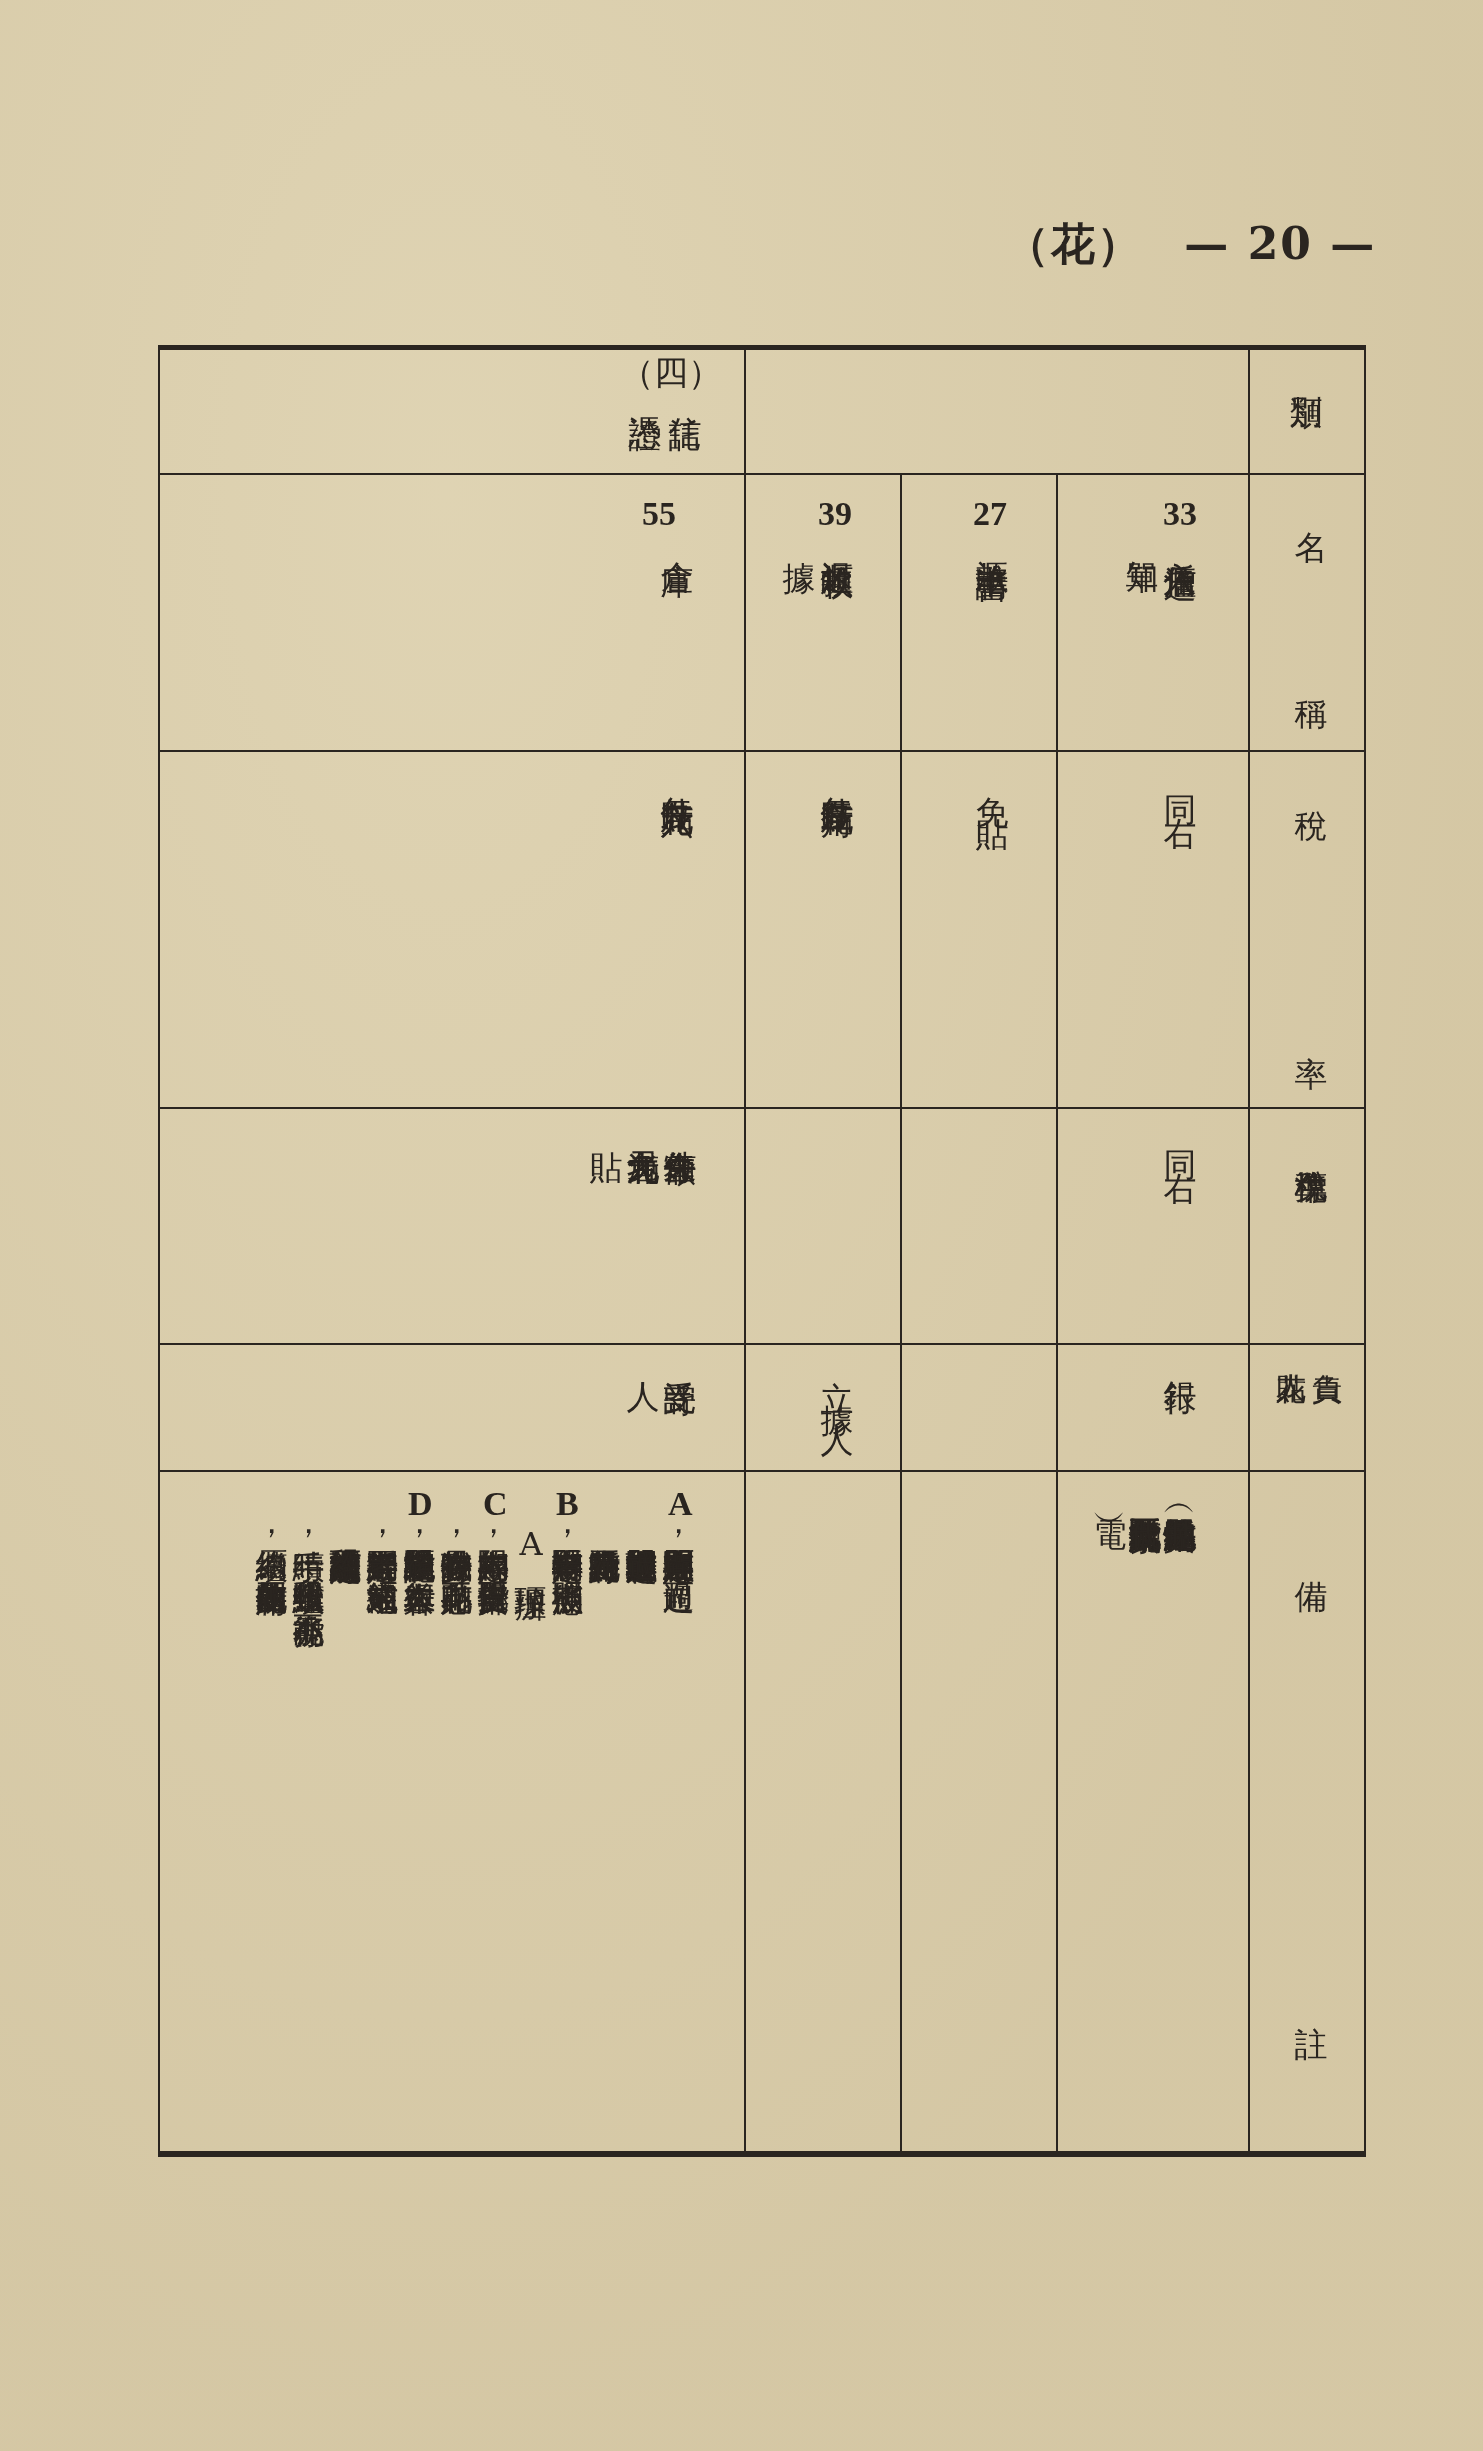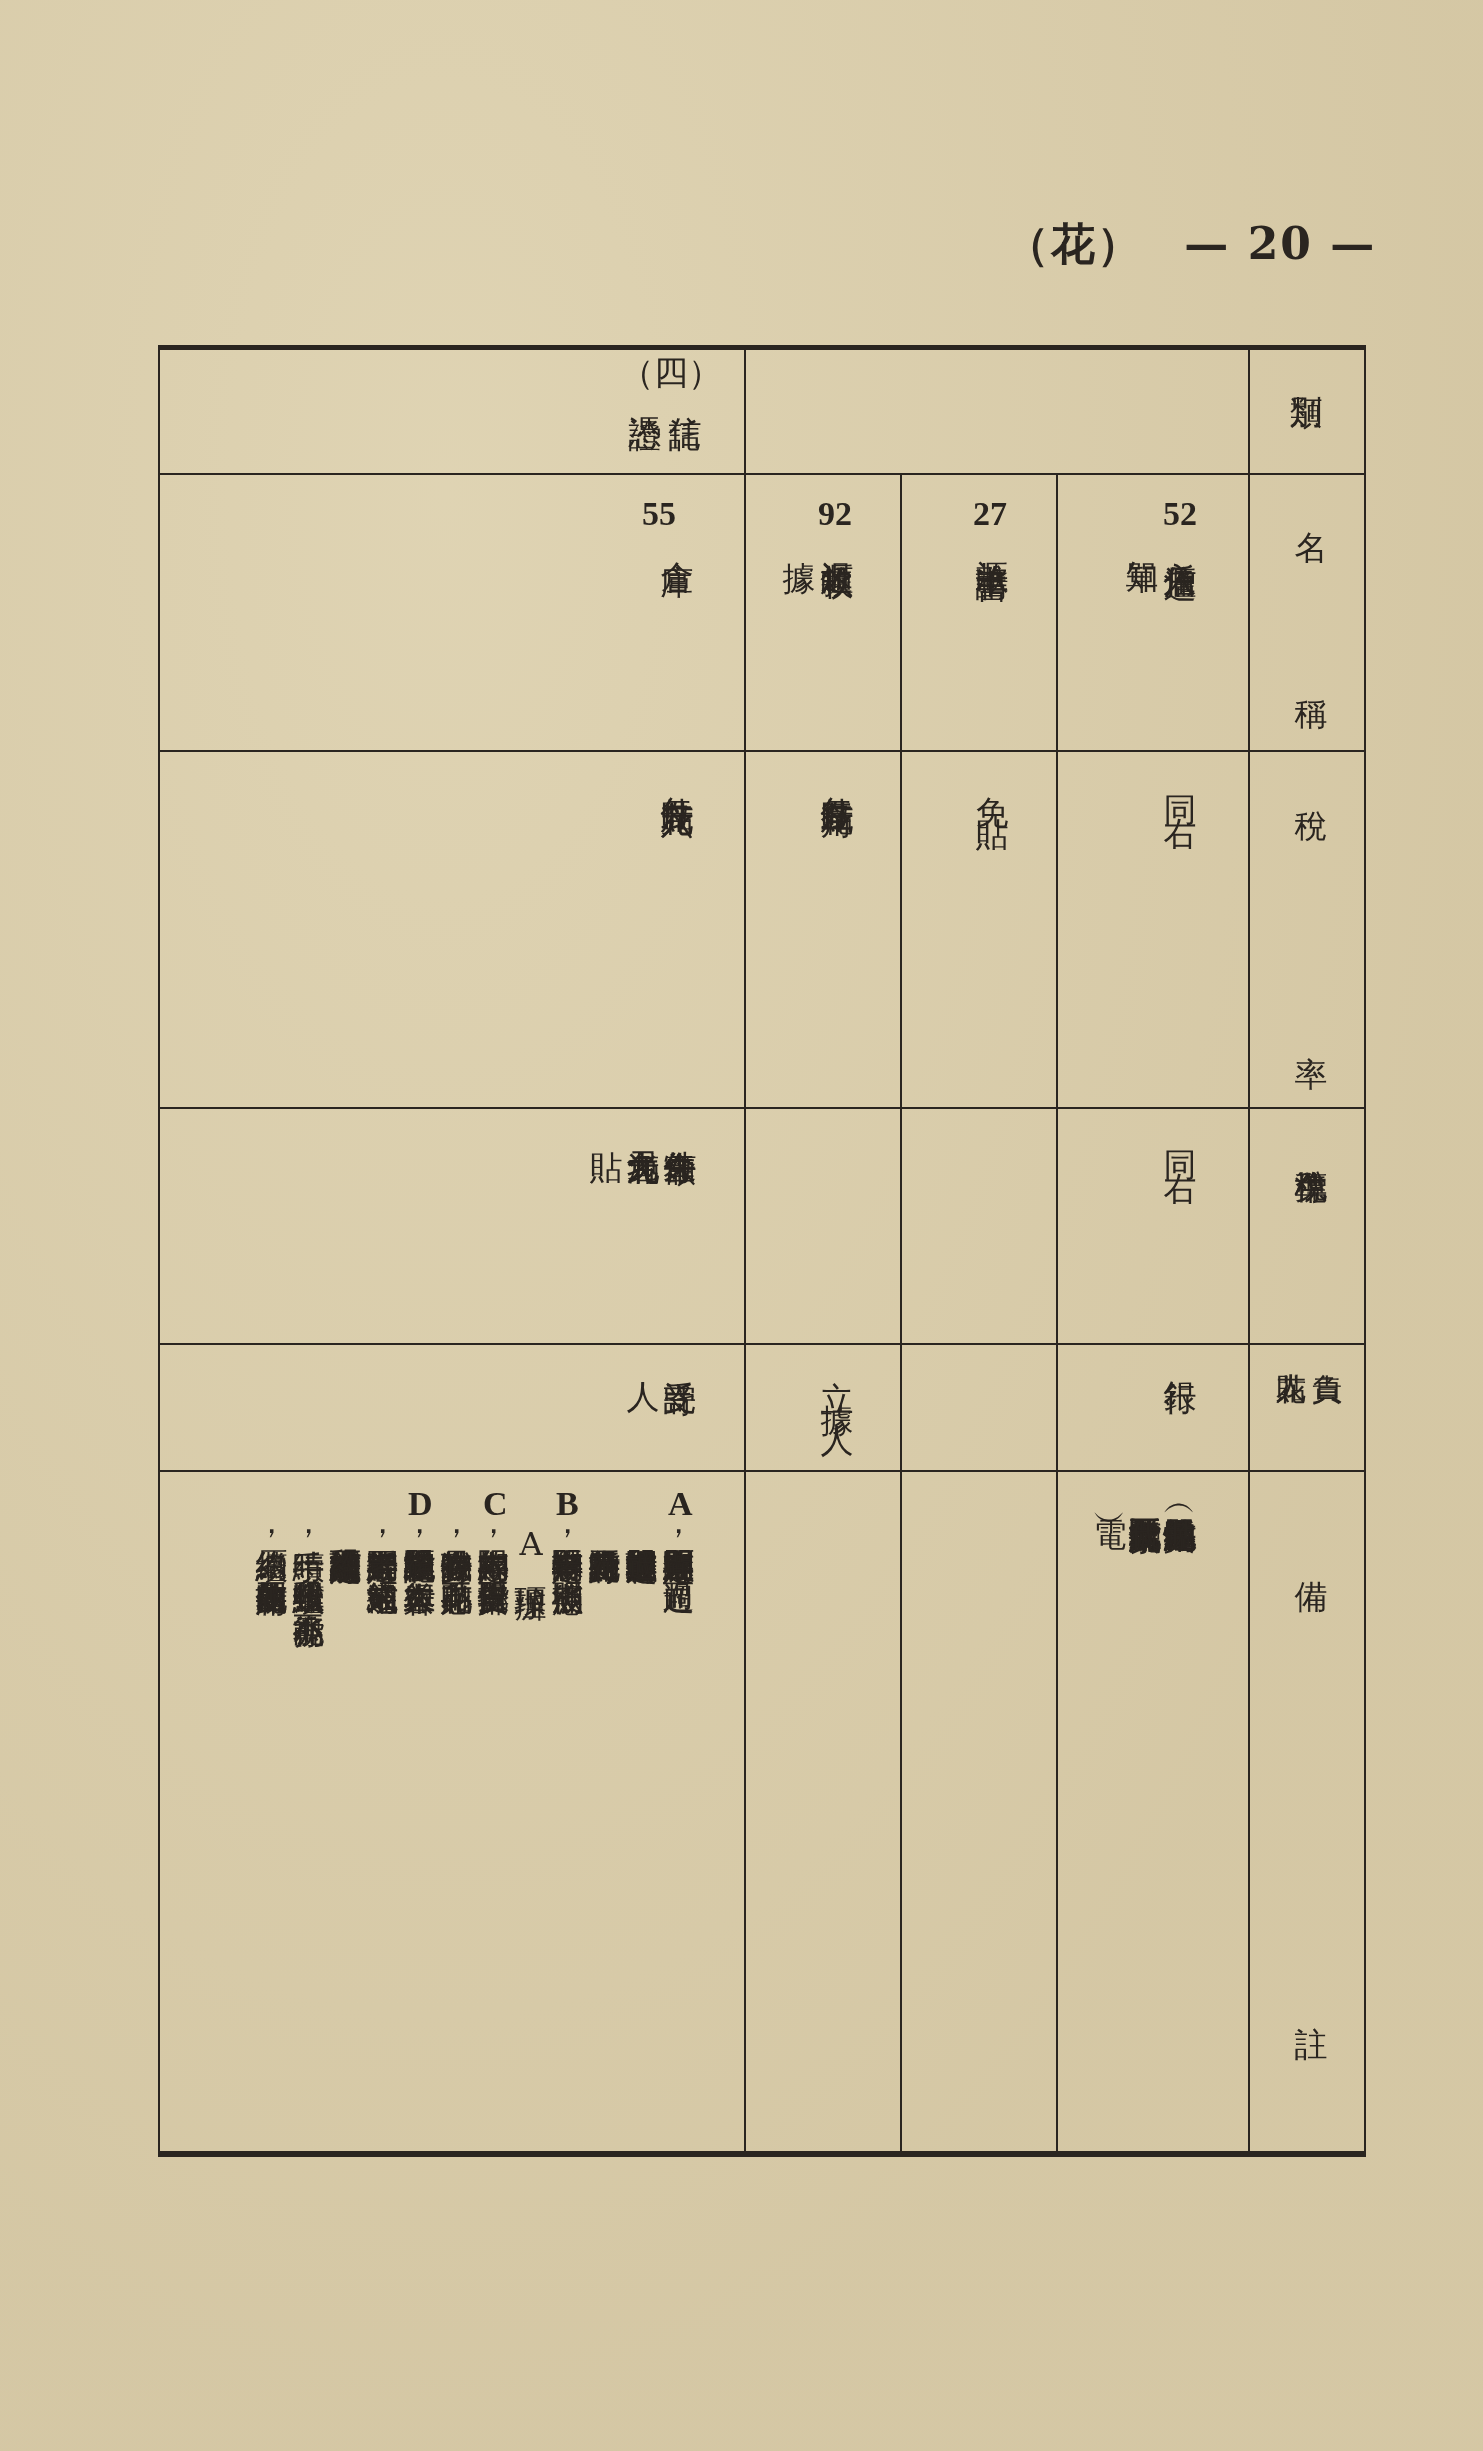--- a/index.html
+++ b/index.html
@@ -56,35 +56,35 @@
   <div class="hdr" style="left:1130px;top:800px">免稅標準</div>
   <div class="hdr" style="left:1148px;top:1005px;font-size:30px">負責</div>
   <div class="hdr" style="left:1112px;top:1005px;font-size:30px">貼花人</div>
   <div class="hdr" style="left:1130px;top:1210px">備</div>
   <div class="hdr" style="left:1130px;top:1655px">註</div>
 
   <div class="lbl" style="left:462px;top:5px;font-weight:normal">（四）</div>
   <div class="v" style="left:508px;top:45px">信託</div>
   <div class="v" style="left:468px;top:45px">憑證</div>
 
-  <div class="num" style="left:1005px;top:150px">52</div>
+  <div class="num" style="left:1005px;top:150px">33</div>
   <div class="v" style="left:1003px;top:190px">入戶信滙通</div>
   <div class="v" style="left:965px;top:190px">知單</div>
   <div class="v wide" style="left:1003px;top:425px">同右</div>
   <div class="v wide" style="left:1003px;top:780px">同右</div>
   <div class="v" style="left:1003px;top:1010px">銀行</div>
   <div class="v" style="left:1003px;top:1148px;letter-spacing:0">本通知單如係純爲通知函件性質免貼（</div>
   <div class="v" style="left:968px;top:1148px;letter-spacing:0">財廳肆拾亥元財甲字第三五五六九號代</div>
   <div class="v" style="left:933px;top:1148px;letter-spacing:0">電）</div>
 
   <div class="num" style="left:815px;top:150px">27</div>
   <div class="v" style="left:815px;top:190px">滙款申請書</div>
   <div class="v wide" style="left:815px;top:425px">免貼</div>
 
-  <div class="num" style="left:660px;top:150px">92</div>
+  <div class="num" style="left:660px;top:150px">39</div>
   <div class="v" style="left:660px;top:190px">退滙領款收</div>
   <div class="v" style="left:622px;top:190px">據</div>
   <div class="v" style="left:660px;top:425px">每件貼花三角</div>
   <div class="v wide" style="left:660px;top:1010px">立據人</div>
 
   <div class="num" style="left:484px;top:150px">55</div>
   <div class="v" style="left:500px;top:190px">倉庫</div>
   <div class="v" style="left:500px;top:425px">每件貼花六元</div>
   <div class="v" style="left:503px;top:780px;letter-spacing:0">每件金額未</div>
   <div class="v" style="left:466px;top:780px;letter-spacing:0">滿九元者免</div>

